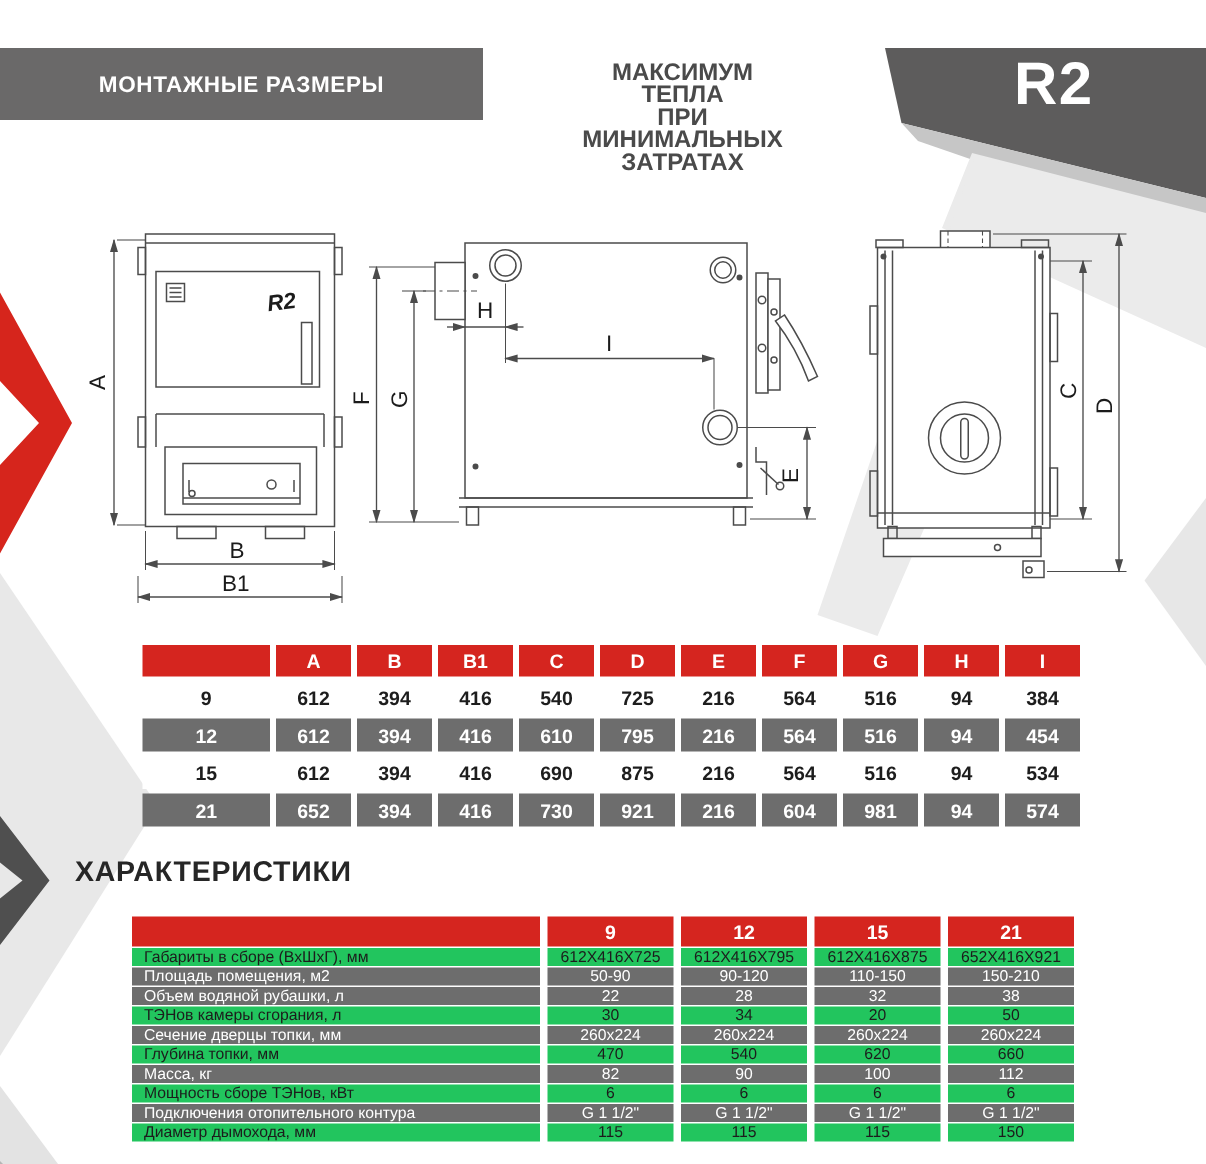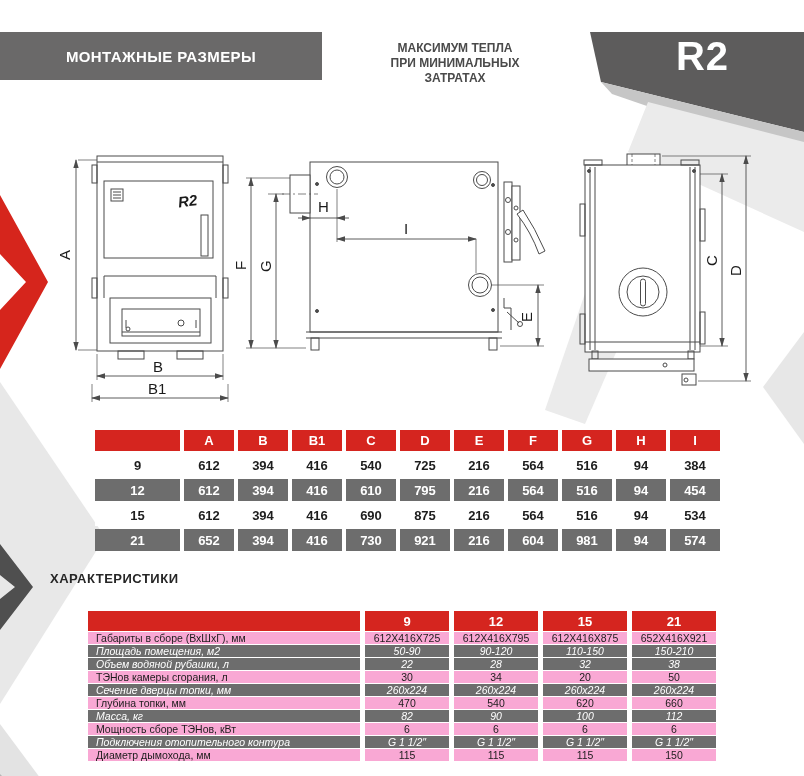--- a/index.html
+++ b/index.html
@@ -15,51 +15,51 @@
     margin-top:32px;
   }
   .decor{position:absolute;left:0;top:0;z-index:0;}
   .title-bar{
     position:absolute;left:0;top:0;width:322px;height:48px;background:#6a6969;
     color:#fff;font-weight:bold;font-size:15px;letter-spacing:.4px;
     display:flex;align-items:center;justify-content:center;z-index:3;
   }
   .slogan{
     position:absolute;left:383px;top:9px;width:144px;text-align:center;
-    font-size:12px;font-weight:bold;line-height:15px;color:#4a4a4a;z-index:3;
+    font-size:16px;font-weight:bold;line-height:15px;color:#4a4a4a;z-index:3;
   }
   .slogan span{display:block;}
   .model-label{
     position:absolute;left:645px;top:2px;width:115px;text-align:center;
     font-size:40px;font-weight:bold;color:#fff;z-index:3;letter-spacing:1px;
   }
   svg.drawing{position:absolute;z-index:1;overflow:visible;}
   svg.drawing text{font-family:"Liberation Sans","DejaVu Sans",sans-serif;font-size:15px;fill:#1b1b1b;}
   #front-view{left:55px;top:112px;}
   #side-view{left:238px;top:118px;}
   #back-view{left:558px;top:113px;}
   table{position:absolute;border-collapse:separate;table-layout:fixed;z-index:2;}
   #dim-table{left:91px;top:395px;width:633px;border-spacing:4px 3px;font-size:13px;font-weight:bold;}
   #dim-table th{background:var(--red);color:#fff;height:21px;font-size:13px;text-align:center;padding:0;}
   #dim-table td{height:22px;text-align:center;padding:0;}
   #dim-table .lcol{width:85px;}
   #dim-table tr.light td{background:#fff;color:#1d1d1d;}
   #dim-table tr.dark td{background:var(--rowgray);color:#fff;}
   .char-title{
-    position:absolute;left:50px;top:539px;font-size:13px;font-weight:bold;color:#262626;
+    position:absolute;left:50px;top:539px;font-size:19px;font-weight:bold;color:#262626;
     letter-spacing:.5px;z-index:2;
   }
   #char-table{left:83px;top:578px;width:638px;border-spacing:5px 1px;font-size:10.5px;}
   #char-table th{background:var(--red);color:#fff;height:20px;font-size:13px;font-weight:bold;text-align:center;padding:0;}
   #char-table td{height:12px;padding:0;}
   #char-table .lcol{width:272px;text-align:left;}
   #char-table td.lcol{padding-left:8px;}
   #char-table td.vcol{text-align:center;}
-  #char-table tr.light td{background:#f9a8d4;color:#1c1c1c;}
-  #char-table tr.dark td{background:var(--rowgray);color:#fff;font-style:italic;}
+  #char-table tr.light td{background:#22c55e;color:#1c1c1c;}
+  #char-table tr.dark td{background:var(--rowgray);color:#fff;}
   .bottom-line{position:absolute;left:0;top:766px;width:804px;height:3px;background:#4a4a4a;z-index:2;}
 </style>
 </head>
 <body>
 
 <div class="page">
 
   <svg class="decor" width="804" height="776" viewBox="0 0 804 776" aria-hidden="true">
 
     <polygon points="590,0 804,0 804,100 601,50" fill="#5d5c5c"></polygon>

